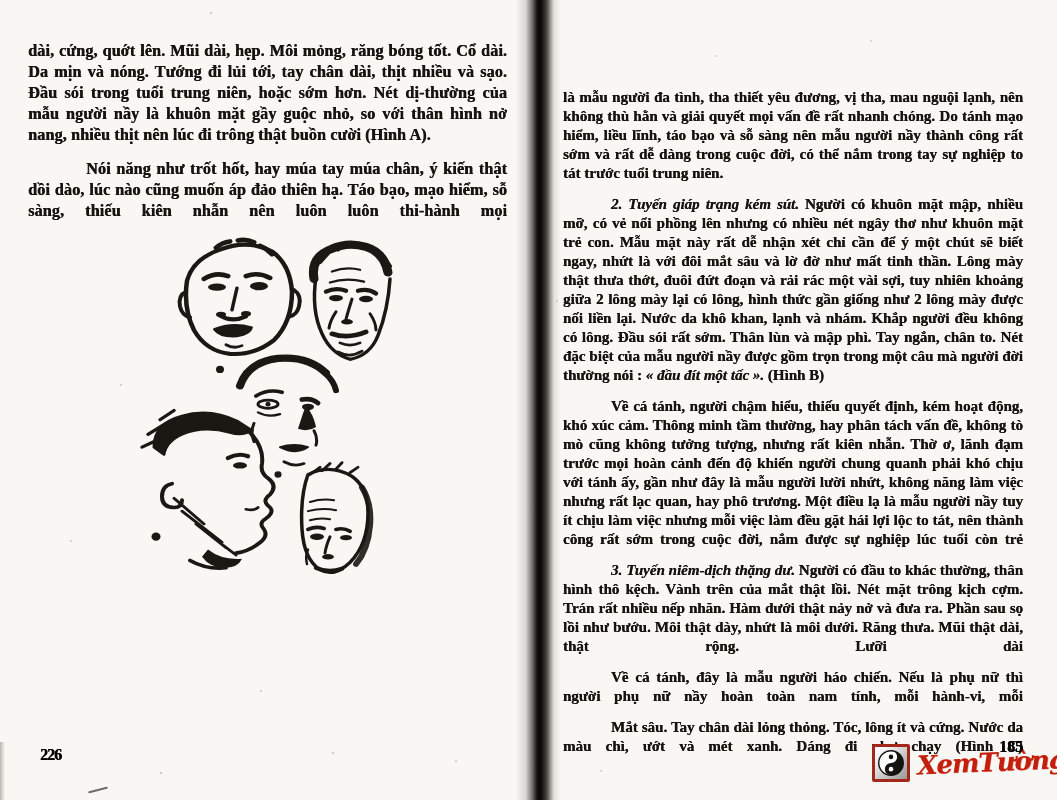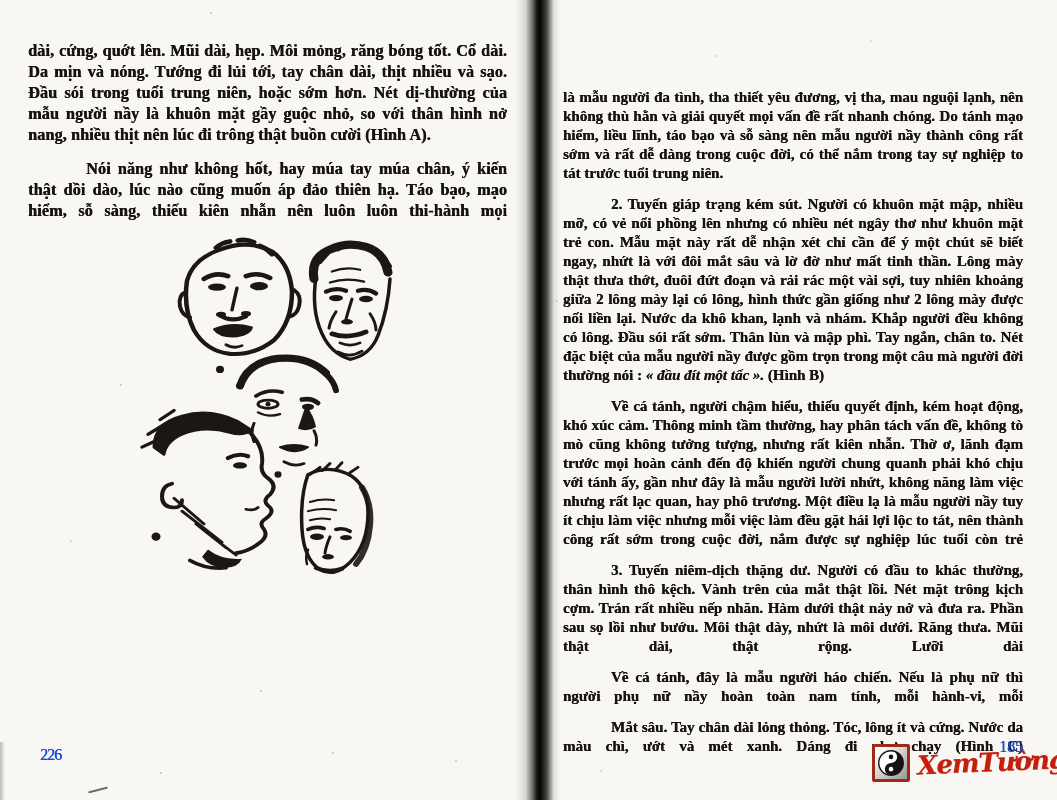--- a/index.html
+++ b/index.html
@@ -31,28 +31,28 @@
     text-shadow:.4px 0 0 currentColor;
     letter-spacing:.1px;
   }
   .page-right p{
     font-size:15px;line-height:19px;margin-bottom:12px;
     text-shadow:.25px 0 0 currentColor;
   }
   .indent-l{text-indent:58px;}
   .indent-r{text-indent:48px;}
   .runon{text-align-last:justify;}
-  .lead-italic{}
+  .lead-italic{font-style:italic;}
   .em-quote{font-style:italic;}
   
   .figure{position:relative;height:352px;margin:2px 0 6px 0;}
   .figure svg{position:absolute;left:42px;top:0;}
   
   .pagenum{
-    position:absolute;font-weight:normal;font-size:16px;color:#1d4ed8;
+    position:absolute;font-weight:bold;font-size:16px;color:#000000;
     text-shadow:.6px 0 0 currentColor;z-index:5;
   }
   .pagenum-left{left:40px;top:746px;letter-spacing:-1px;}
   .pagenum-right{left:999px;top:738px;}
   
   .watermark{position:absolute;left:872px;top:744px;display:flex;align-items:flex-start;z-index:4;}
   .wm-badge{
     width:38px;height:38px;box-sizing:border-box;border:3px solid #a3281a;
     background:linear-gradient(135deg,#ffffff 10%,#9d9d9d 95%);
     display:flex;align-items:center;justify-content:center;
@@ -88,21 +88,21 @@
       260px 690px 0 rgba(70,68,60,.28);
   }
 </style>
 </head>
 <body>
 
 <div class="scan">
 
   <div class="page-left">
     <p>dài, cứng, quớt lên. Mũi dài, hẹp. Môi mỏng, răng bóng tốt. Cổ dài. Da mịn và nóng. Tướng đi lủi tới, tay chân dài, thịt nhiều và sạo. Đầu sói trong tuổi trung niên, hoặc sớm hơn. Nét dị-thường của mẫu người nầy là khuôn mặt gầy guộc nhỏ, so với thân hình nở nang, nhiều thịt nên lúc đi trông thật buồn cười (Hình A).</p>
-    <p class="indent-l runon">Nói năng như không hốt, hay múa tay múa chân, ý kiến thật dồi dào, lúc nào cũng muốn áp đảo thiên hạ. Táo bạo, mạo hiểm, sỗ sàng, thiếu kiên nhẫn nên luôn luôn thi-hành mọi</p>
+    <p class="indent-l runon">Nói năng như trốt hốt, hay múa tay múa chân, ý kiến thật dồi dào, lúc nào cũng muốn áp đảo thiên hạ. Táo bạo, mạo hiểm, sỗ sàng, thiếu kiên nhẫn nên luôn luôn thi-hành mọi</p>
 
     <div class="figure">
       <svg width="440" height="352" viewBox="0 0 440 385" preserveAspectRatio="none" aria-hidden="true">
         <g stroke="#1b1713" fill="none" stroke-linecap="round" stroke-linejoin="round">
 
           <g>
             <path d="M150,16 Q178,4 202,18 Q220,32 222,62 Q222,95 204,115 Q184,132 160,130 Q136,127 124,104 Q113,80 117,50 Q123,26 150,16" stroke-width="4.5"></path>
             <path d="M146,14 q6,-6 14,-7 M168,6 q8,-2 16,2 M190,12 q7,3 12,9" stroke-width="5"></path>
             <path d="M116,62 q-8,4 -6,16 q2,10 10,12" stroke-width="4"></path>
             <path d="M224,60 q8,6 5,18 q-2,9 -9,11" stroke-width="4"></path>

